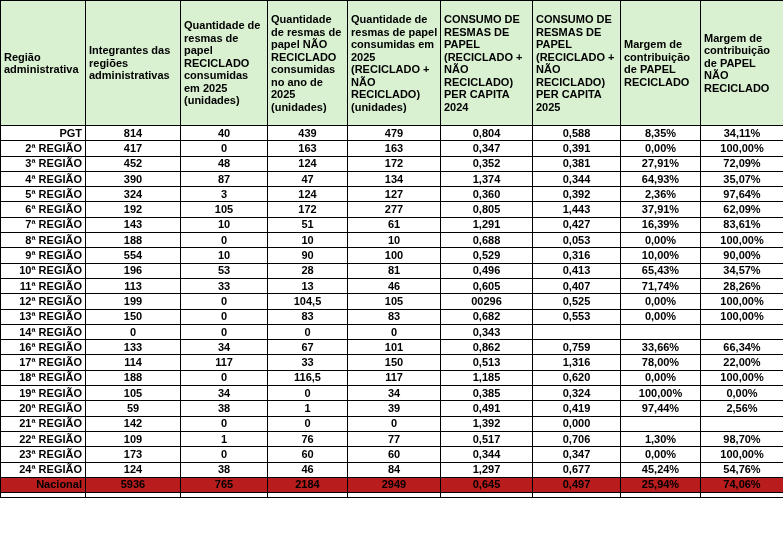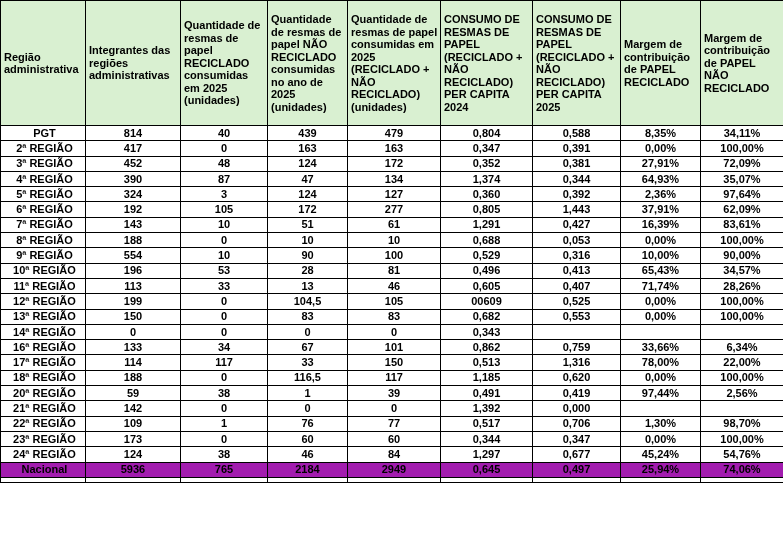--- a/index.html
+++ b/index.html
@@ -33,25 +33,25 @@
   }
   tbody td {
     text-align: center;
     vertical-align: middle;
     height: 15.3px;
     line-height: 13px;
     background: #ffffff;
     white-space: nowrap;
   }
   tbody td.region {
-    text-align: center;
+    text-align: right;
     padding-left: 6px;
   }
   tr[data-name="footer-row"] td {
-    background: #a21caf;
+    background: #b91c1c;
   }
   tr[data-name="stub-row"] td {
     height: 5px;
     padding: 0;
   }
 </style>
 </head>
 <body>
 
 <table data-name="paper-consumption-table">
@@ -200,21 +200,21 @@
         <td data-name="cell">0,407</td>
         <td data-name="cell">71,74%</td>
         <td data-name="cell">28,26%</td>
       </tr>
       <tr data-name="table-row">
         <td data-name="region-label" class="region">12ª REGIÃO</td>
         <td data-name="cell">199</td>
         <td data-name="cell">0</td>
         <td data-name="cell">104,5</td>
         <td data-name="cell">105</td>
-        <td data-name="cell">00609</td>
+        <td data-name="cell">00296</td>
         <td data-name="cell">0,525</td>
         <td data-name="cell">0,00%</td>
         <td data-name="cell">100,00%</td>
       </tr>
       <tr data-name="table-row">
         <td data-name="region-label" class="region">13ª REGIÃO</td>
         <td data-name="cell">150</td>
         <td data-name="cell">0</td>
         <td data-name="cell">83</td>
         <td data-name="cell">83</td>
@@ -236,21 +236,21 @@
       </tr>
       <tr data-name="table-row">
         <td data-name="region-label" class="region">16ª REGIÃO</td>
         <td data-name="cell">133</td>
         <td data-name="cell">34</td>
         <td data-name="cell">67</td>
         <td data-name="cell">101</td>
         <td data-name="cell">0,862</td>
         <td data-name="cell">0,759</td>
         <td data-name="cell">33,66%</td>
-        <td data-name="cell">6,34%</td>
+        <td data-name="cell">66,34%</td>
       </tr>
       <tr data-name="table-row">
         <td data-name="region-label" class="region">17ª REGIÃO</td>
         <td data-name="cell">114</td>
         <td data-name="cell">117</td>
         <td data-name="cell">33</td>
         <td data-name="cell">150</td>
         <td data-name="cell">0,513</td>
         <td data-name="cell">1,316</td>
         <td data-name="cell">78,00%</td>
@@ -259,20 +259,31 @@
       <tr data-name="table-row">
         <td data-name="region-label" class="region">18ª REGIÃO</td>
         <td data-name="cell">188</td>
         <td data-name="cell">0</td>
         <td data-name="cell">116,5</td>
         <td data-name="cell">117</td>
         <td data-name="cell">1,185</td>
         <td data-name="cell">0,620</td>
         <td data-name="cell">0,00%</td>
         <td data-name="cell">100,00%</td>
+      </tr>
+      <tr data-name="table-row">
+        <td data-name="region-label" class="region">19ª REGIÃO</td>
+        <td data-name="cell">105</td>
+        <td data-name="cell">34</td>
+        <td data-name="cell">0</td>
+        <td data-name="cell">34</td>
+        <td data-name="cell">0,385</td>
+        <td data-name="cell">0,324</td>
+        <td data-name="cell">100,00%</td>
+        <td data-name="cell">0,00%</td>
       </tr>
       <tr data-name="table-row">
         <td data-name="region-label" class="region">20ª REGIÃO</td>
         <td data-name="cell">59</td>
         <td data-name="cell">38</td>
         <td data-name="cell">1</td>
         <td data-name="cell">39</td>
         <td data-name="cell">0,491</td>
         <td data-name="cell">0,419</td>
         <td data-name="cell">97,44%</td>

